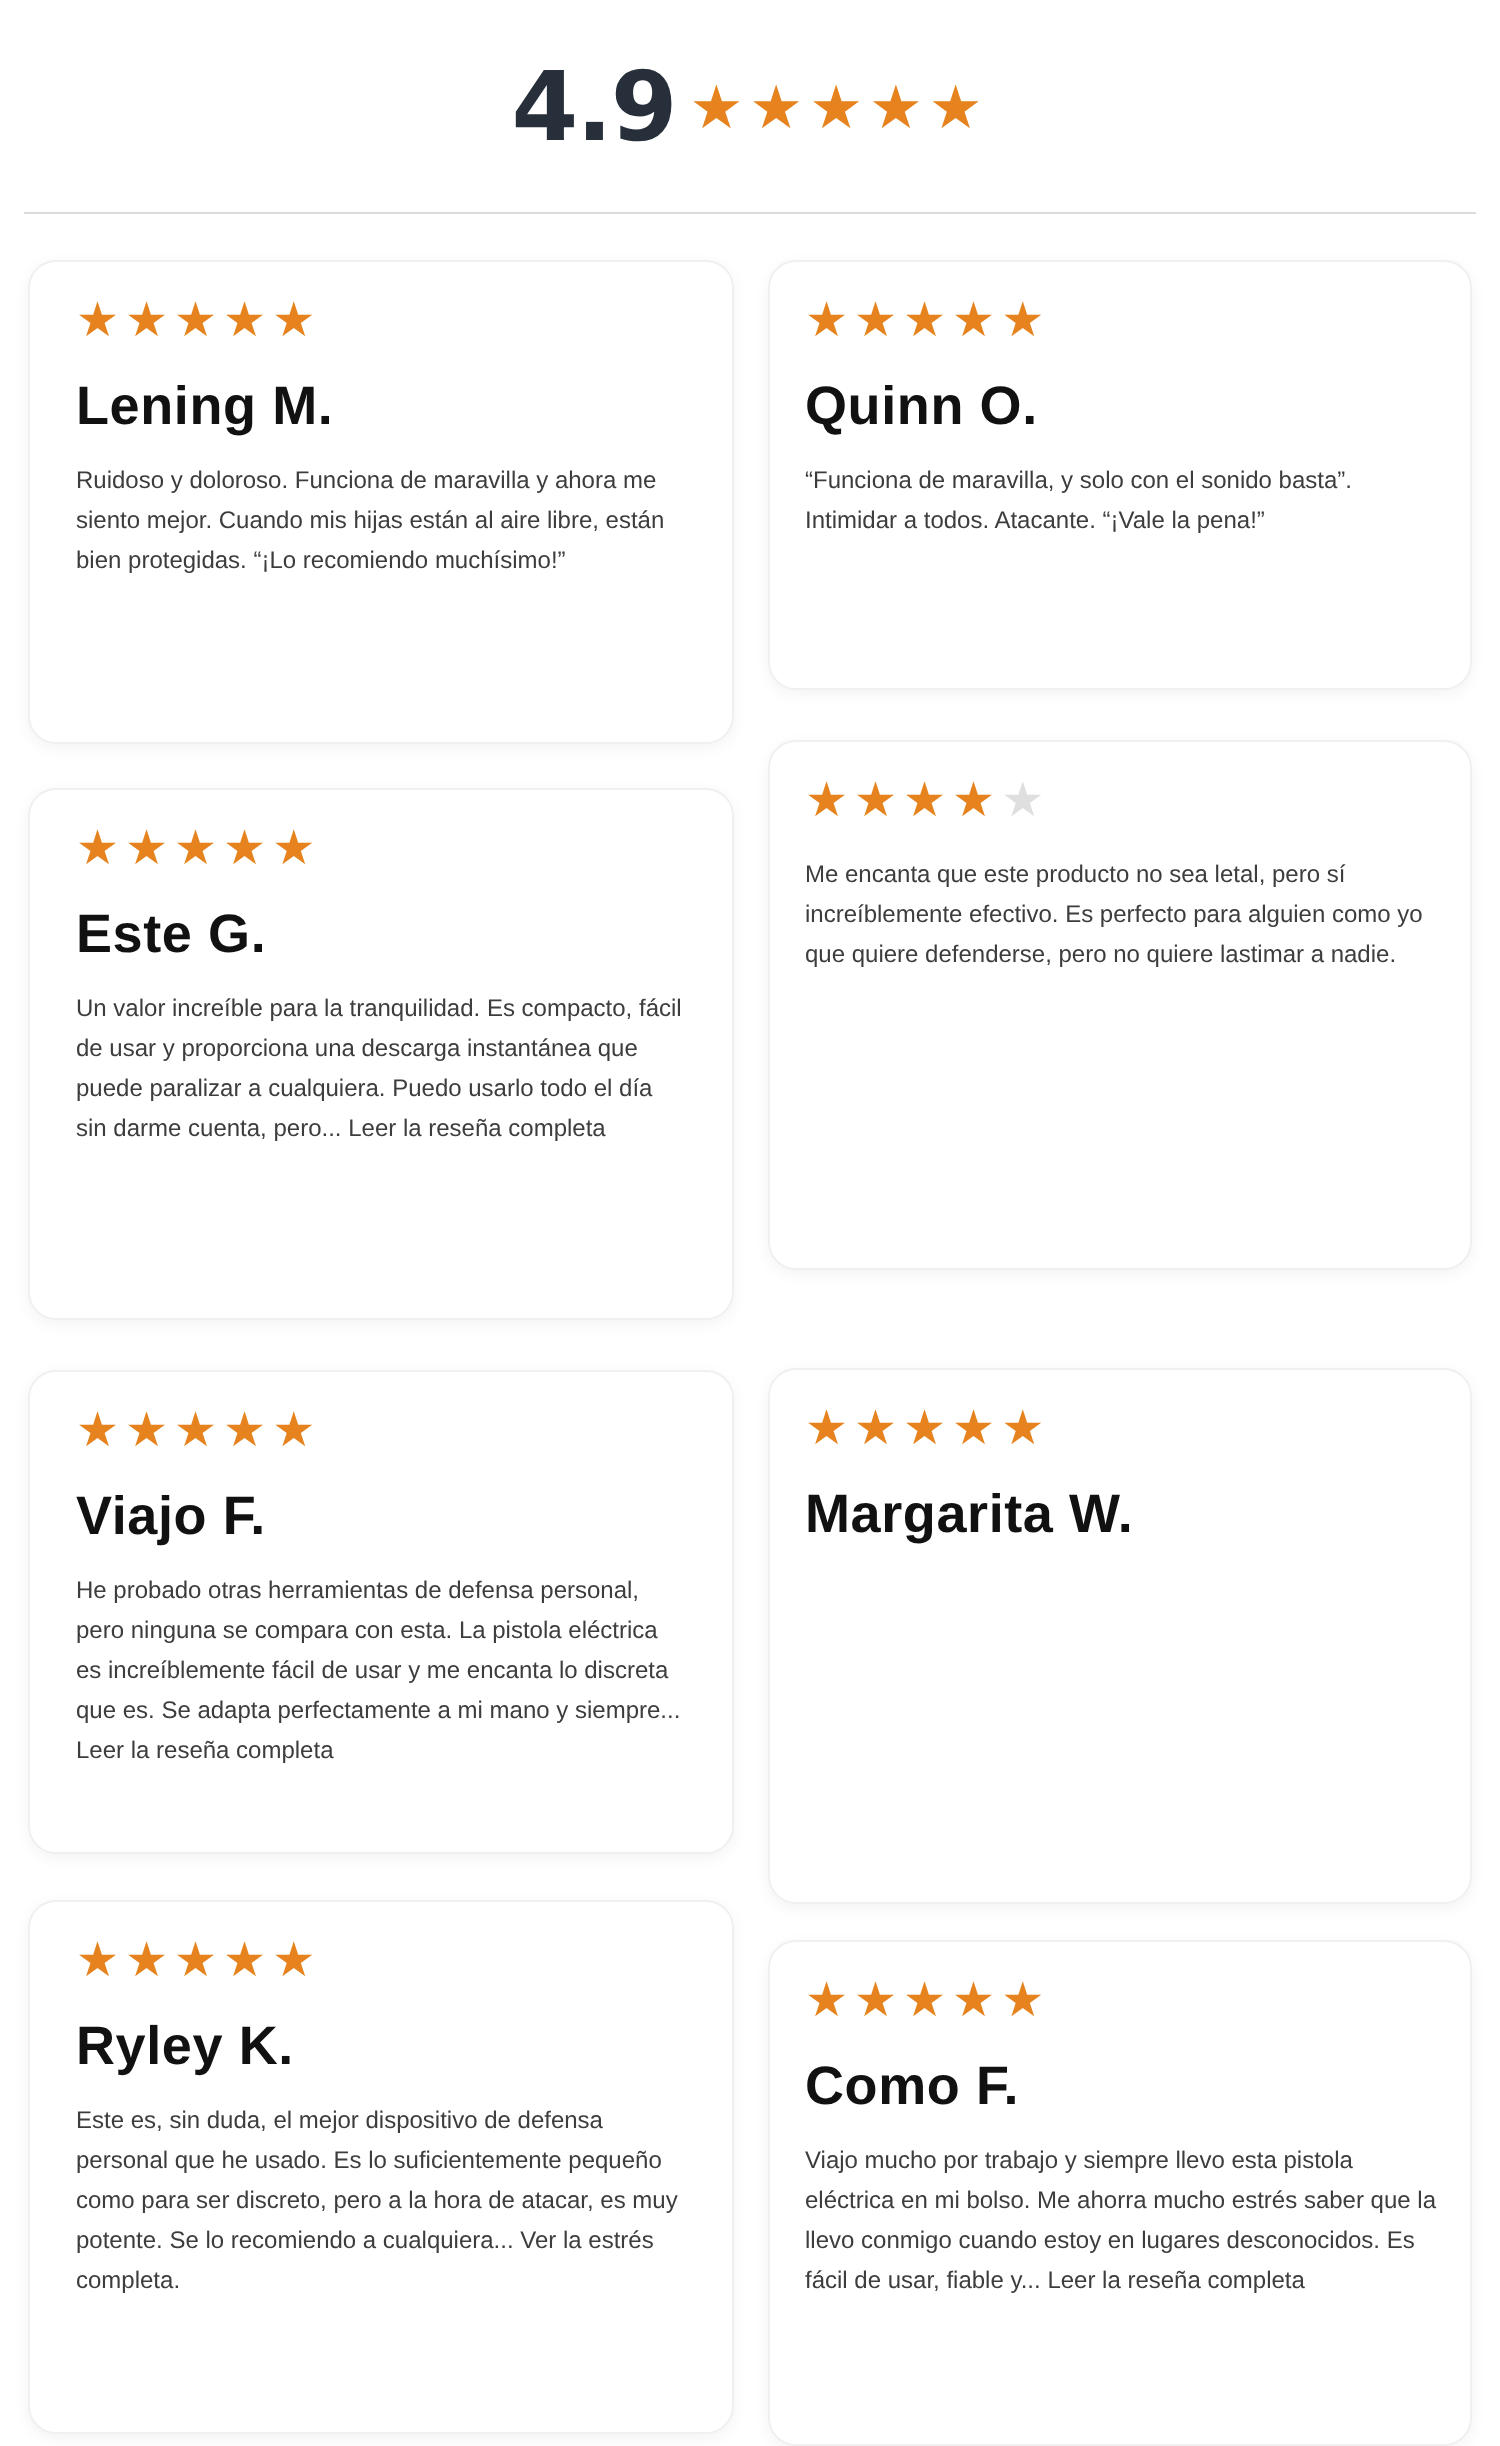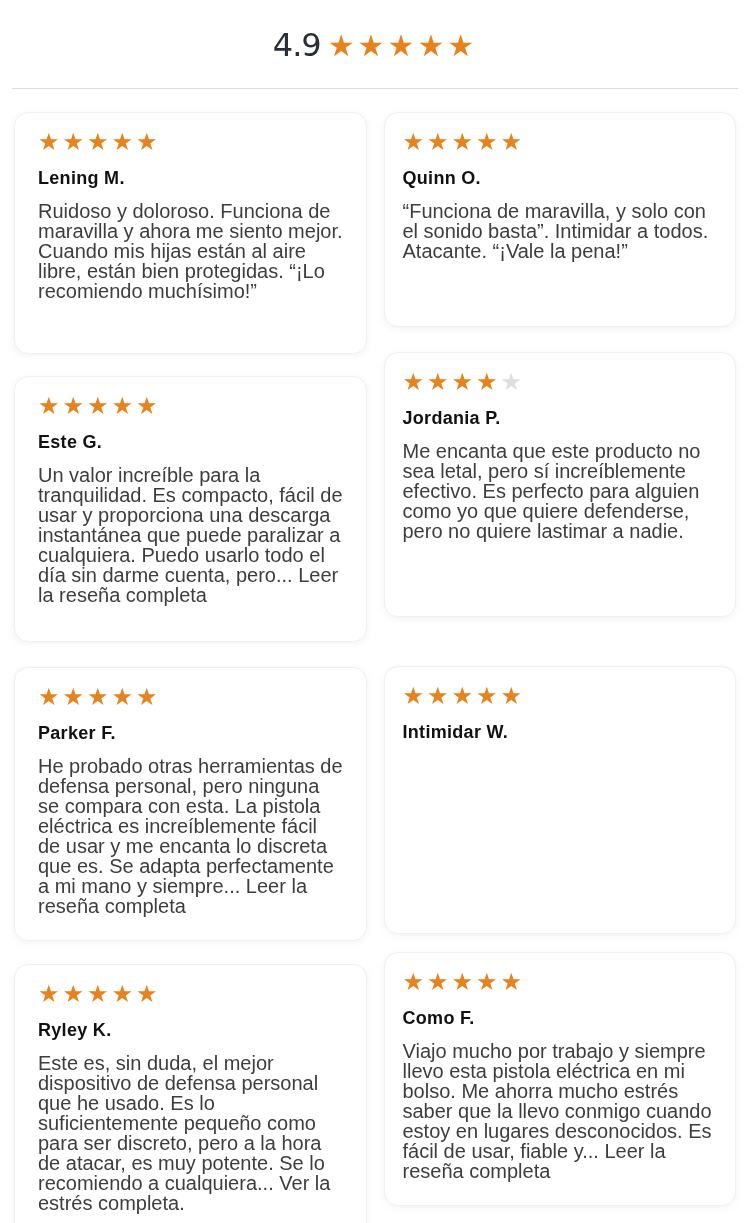--- a/index.html
+++ b/index.html
@@ -22,22 +22,22 @@
   }
   .header{
     display:flex;
     justify-content:center;
     align-items:center;
     gap:7px;
     padding:27px 0 24px;
   }
   .rating-value{
     font-family:"DejaVu Sans","Liberation Sans",sans-serif;
-    font-size:32px;
-    font-weight:normal;
+    font-size:48px;
+    font-weight:bold;
     line-height:1.15;
     color:var(--rating-text);
     letter-spacing:-1px;
   }
   .header-stars .star{font-size:30px;}
   .divider{
     border:none;
     border-top:1px solid var(--divider);
     margin:0 12px;
   }
@@ -65,29 +65,29 @@
     display:inline-block;
     line-height:1.1;
     margin-right:3px;
     color:var(--star-filled);
     font-family:"DejaVu Sans",sans-serif;
   }
   .card-stars{margin-bottom:13px;}
   .card-stars .star{font-size:24px;}
   .star.empty{color:var(--star-empty);}
   .card-name{
-    font-size:18px;
+    font-size:27px;
     font-weight:bold;
     color:var(--name-text);
     line-height:1.2;
     margin-bottom:11px;
     letter-spacing:0.3px;
   }
   .card-text{
-    font-size:20px;
+    font-size:12px;
     line-height:20px;
     color:var(--body-text);
   }
   .read-more{cursor:pointer;}
   
   .col-left  .card:nth-child(1){min-height:242px;margin-bottom:22px;}
   .col-left  .card:nth-child(2){min-height:266px;margin-bottom:25px;}
   .col-left  .card:nth-child(3){min-height:242px;margin-bottom:23px;}
   .col-left  .card:nth-child(4){min-height:267px;}
   .col-right .card:nth-child(1){min-height:215px;margin-bottom:25px;}
@@ -112,43 +112,42 @@
     <h3 class="card-name">Lening M.</h3>
     <p class="card-text"><span>Ruidoso y doloroso. Funciona de maravilla y ahora me siento mejor. Cuando mis hijas están al aire libre, están bien protegidas. “¡Lo recomiendo muchísimo!”</span></p>
   </article>
       <article class="card">
     <div class="card-stars"><span class="star filled">★</span><span class="star filled">★</span><span class="star filled">★</span><span class="star filled">★</span><span class="star filled">★</span></div>
     <h3 class="card-name">Este G.</h3>
     <p class="card-text"><span>Un valor increíble para la tranquilidad. Es compacto, fácil de usar y proporciona una descarga instantánea que puede paralizar a cualquiera. Puedo usarlo todo el día sin darme cuenta, pero...</span> <span class="read-more">Leer la reseña completa</span></p>
   </article>
       <article class="card">
     <div class="card-stars"><span class="star filled">★</span><span class="star filled">★</span><span class="star filled">★</span><span class="star filled">★</span><span class="star filled">★</span></div>
-    <h3 class="card-name">Parker F.</h3>
+    <h3 class="card-name">Viajo F.</h3>
     <p class="card-text"><span>He probado otras herramientas de defensa personal, pero ninguna se compara con esta. La pistola eléctrica es increíblemente fácil de usar y me encanta lo discreta que es. Se adapta perfectamente a mi mano y siempre...</span> <span class="read-more">Leer la reseña completa</span></p>
   </article>
       <article class="card">
     <div class="card-stars"><span class="star filled">★</span><span class="star filled">★</span><span class="star filled">★</span><span class="star filled">★</span><span class="star filled">★</span></div>
     <h3 class="card-name">Ryley K.</h3>
     <p class="card-text"><span>Este es, sin duda, el mejor dispositivo de defensa personal que he usado. Es lo suficientemente pequeño como para ser discreto, pero a la hora de atacar, es muy potente. Se lo recomiendo a cualquiera...</span> <span class="read-more">Ver la estrés completa.</span></p>
   </article>
     </div>
   <div class="col col-right">
       <article class="card">
     <div class="card-stars"><span class="star filled">★</span><span class="star filled">★</span><span class="star filled">★</span><span class="star filled">★</span><span class="star filled">★</span></div>
     <h3 class="card-name">Quinn O.</h3>
     <p class="card-text"><span>“Funciona de maravilla, y solo con el sonido basta”. Intimidar a todos. Atacante. “¡Vale la pena!”</span></p>
   </article>
       <article class="card">
     <div class="card-stars"><span class="star filled">★</span><span class="star filled">★</span><span class="star filled">★</span><span class="star filled">★</span><span class="star empty">★</span></div>
-    <h3 class="card-name">Jordania P.</h3>
     <p class="card-text"><span>Me encanta que este producto no sea letal, pero sí increíblemente efectivo. Es perfecto para alguien como yo que quiere defenderse, pero no quiere lastimar a nadie.</span></p>
   </article>
       <article class="card">
     <div class="card-stars"><span class="star filled">★</span><span class="star filled">★</span><span class="star filled">★</span><span class="star filled">★</span><span class="star filled">★</span></div>
-    <h3 class="card-name">Intimidar W.</h3>
+    <h3 class="card-name">Margarita W.</h3>
   </article>
       <article class="card">
     <div class="card-stars"><span class="star filled">★</span><span class="star filled">★</span><span class="star filled">★</span><span class="star filled">★</span><span class="star filled">★</span></div>
     <h3 class="card-name">Como F.</h3>
     <p class="card-text"><span>Viajo mucho por trabajo y siempre llevo esta pistola eléctrica en mi bolso. Me ahorra mucho estrés saber que la llevo conmigo cuando estoy en lugares desconocidos. Es fácil de usar, fiable y...</span> <span class="read-more">Leer la reseña completa</span></p>
   </article>
     </div>
 </main>
 
 </body></html>

